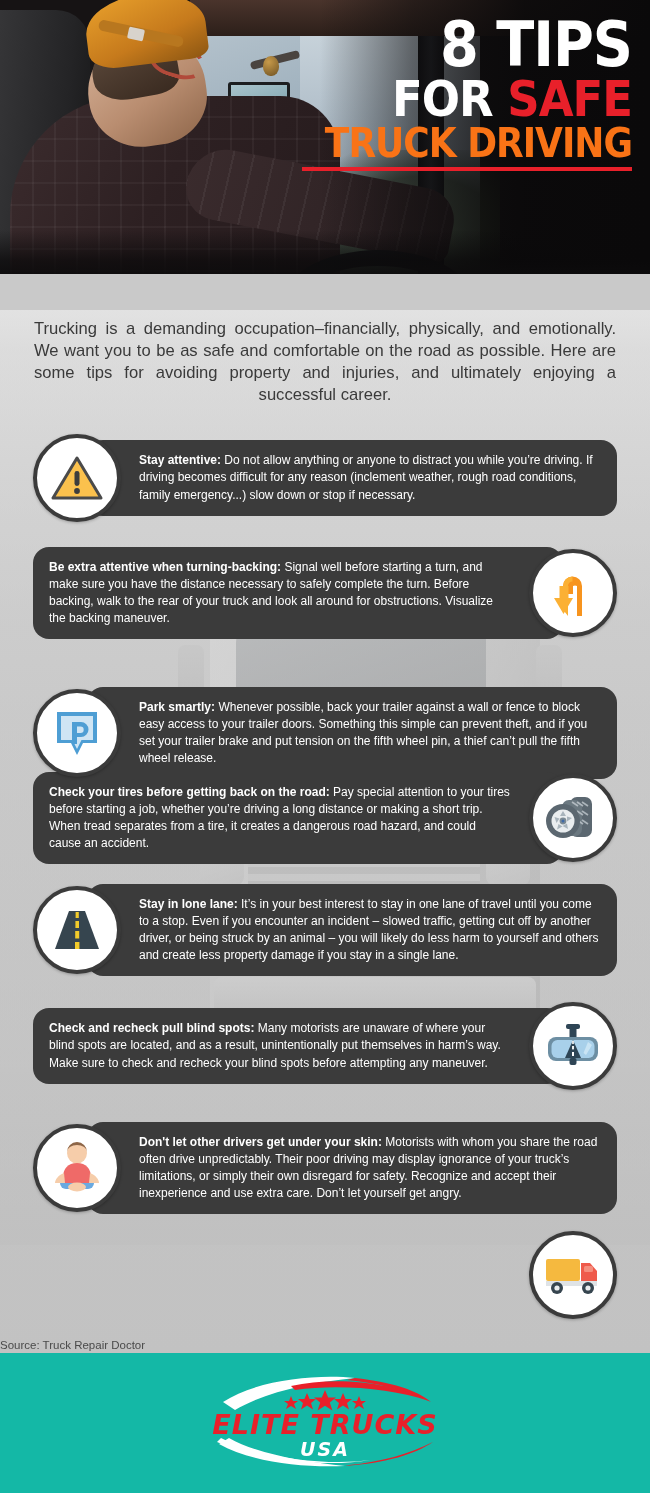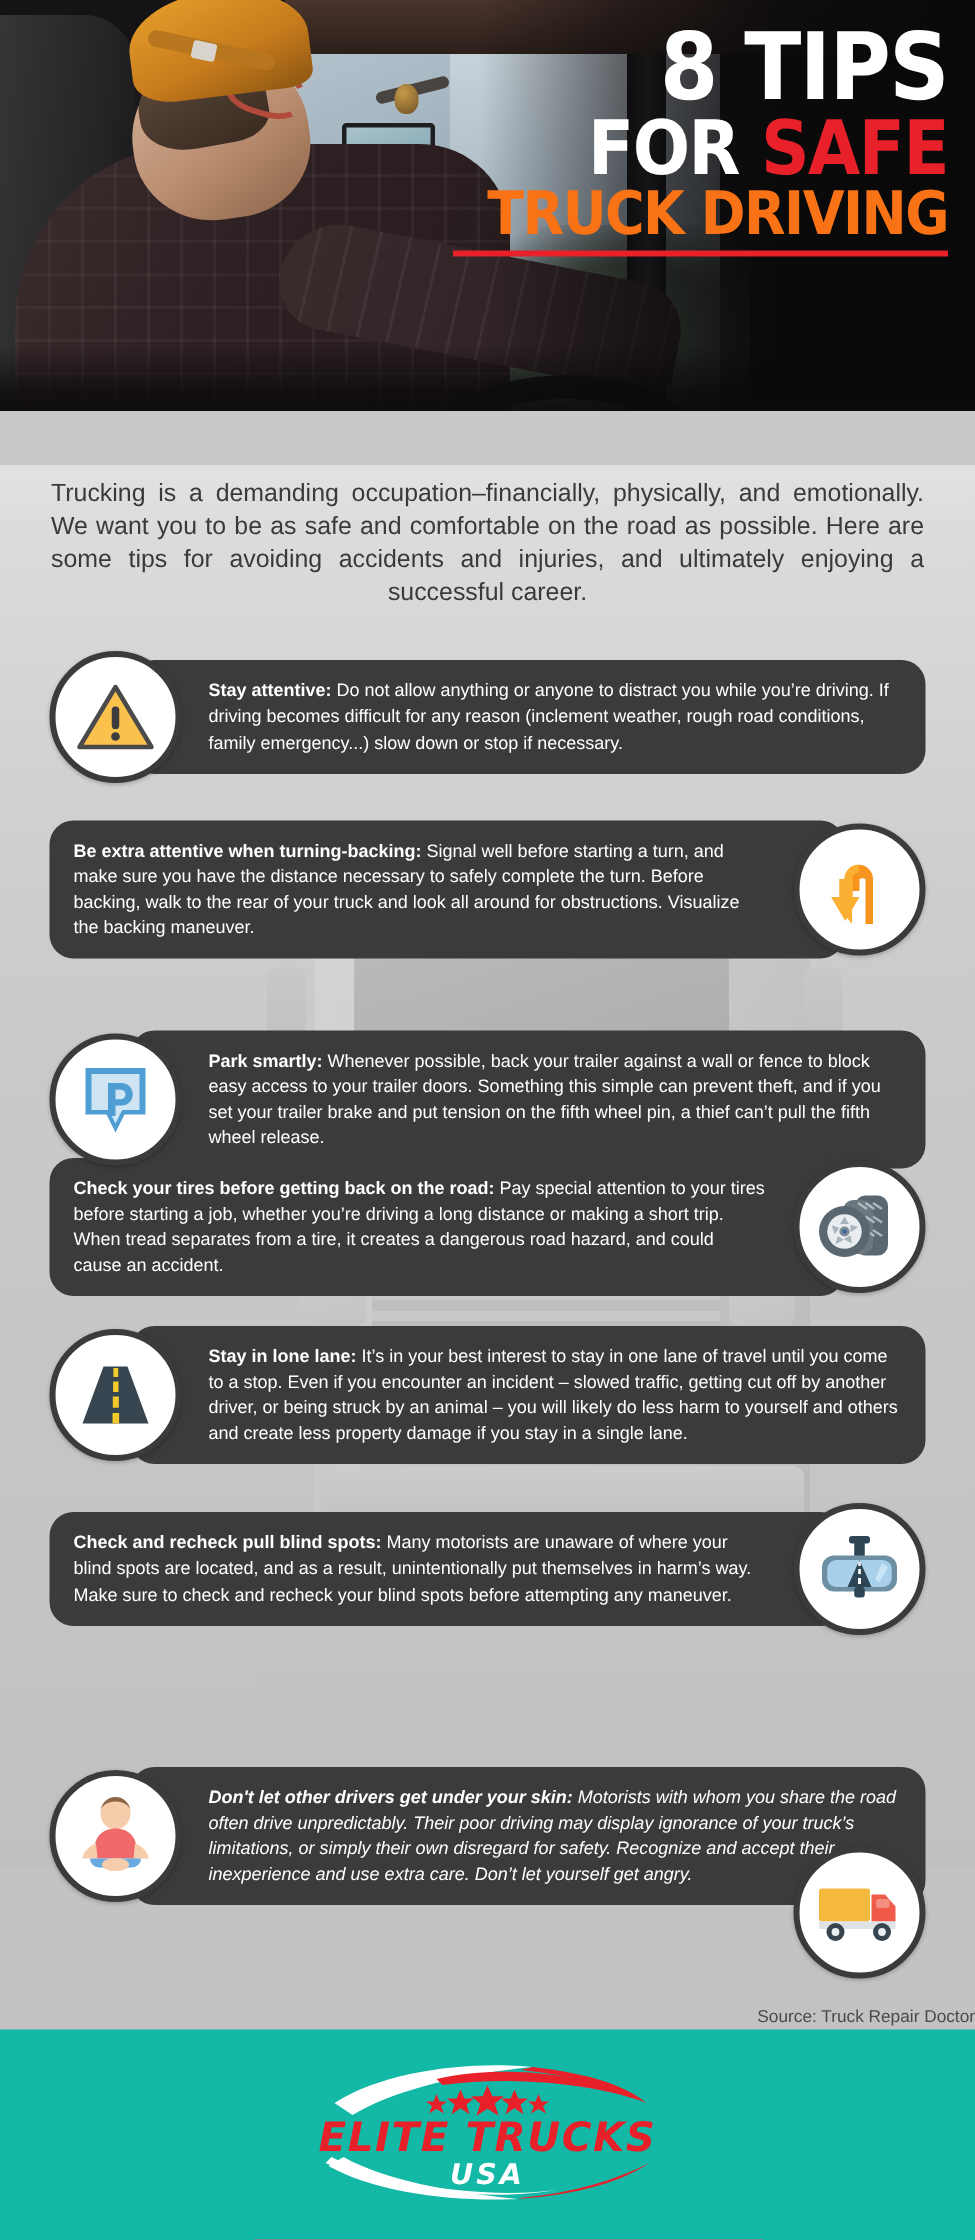--- a/index.html
+++ b/index.html
@@ -253,29 +253,29 @@
   }
   .tip-icon svg { display:block; }
 
   
   #tip1 { top:434px; }
   #tip2 { top:547px; }
   #tip3 { top:687px; }
   #tip4 { top:772px; }
   #tip5 { top:884px; }
   #tip6 { top:1002px; }
-  #tip7 { top:1178px;font-style:italic; }
+  #tip7 { top:1122px; }
   #tip8 { top:1231px; }
   #tip1 .tip-bubble, #tip6 .tip-bubble, #tip8 .tip-bubble { width:534px; }
   #tip2 .tip-bubble, #tip4 .tip-bubble { width:534px; }
   #tip3 .tip-bubble, #tip5 .tip-bubble, #tip7 .tip-bubble { width:534px; }
 
   .source {
     position:absolute; left:0; top:1339px; width:650px;
-    text-align:right; color:#4a4a4a; font-size:11.5px;
+    text-align:left; color:#4a4a4a; font-size:11.5px;
   }
 
   
   .footer {
     position:absolute; left:0; top:1353px; width:650px; height:140px;
     background:#14b8a6;
     display:flex; align-items:center; justify-content:center;
   }
   .logo { position:relative; width:260px; height:110px; }
   .logo svg { display:block; }
@@ -328,21 +328,21 @@
       <div class="bgt-lightR"></div>
       <div class="bgt-mirrorL"></div>
       <div class="bgt-mirrorR"></div>
       <div class="bgt-bumper"></div>
       <div class="bgt-road"></div>
     </div>
     <div class="body-bg-wash"></div>
   </div>
 
   <div class="intro">
-    <p>Trucking is a demanding occupation–financially, physically, and emotionally. We want you to be as safe and comfortable on the road as possible. Here are some tips for avoiding accidents and injuries, and ultimately enjoying a successful career.</p>
+    <p>Trucking is a demanding occupation–financially, physically, and emotionally. We want you to be as safe and comfortable on the road as possible. Here are some tips for avoiding property and injuries, and ultimately enjoying a successful career.</p>
   </div>
 
   <div class="tips">
 
     <div class="tip left" id="tip1">
       <div class="tip-icon">
         <svg width="56" height="56" viewBox="0 0 56 56">
           <path d="M28 8 L52 48 L4 48 Z" fill="#fbc14d" stroke="#4a4a4a" stroke-width="3" stroke-linejoin="round"></path>
           <rect x="25.5" y="21" width="5" height="15" rx="2.4" fill="#3d3d3d"></rect>
           <circle cx="28" cy="41" r="2.9" fill="#3d3d3d"></circle>

